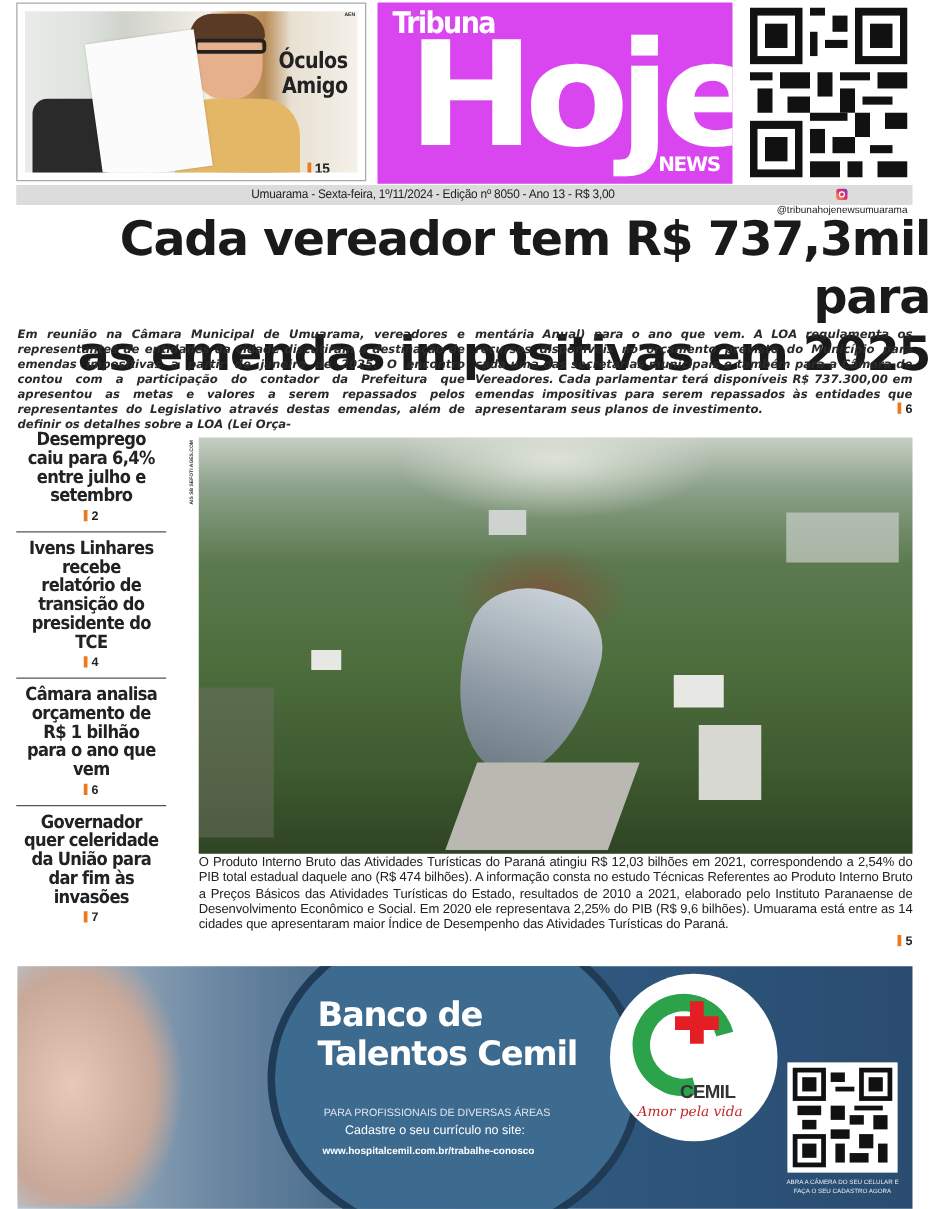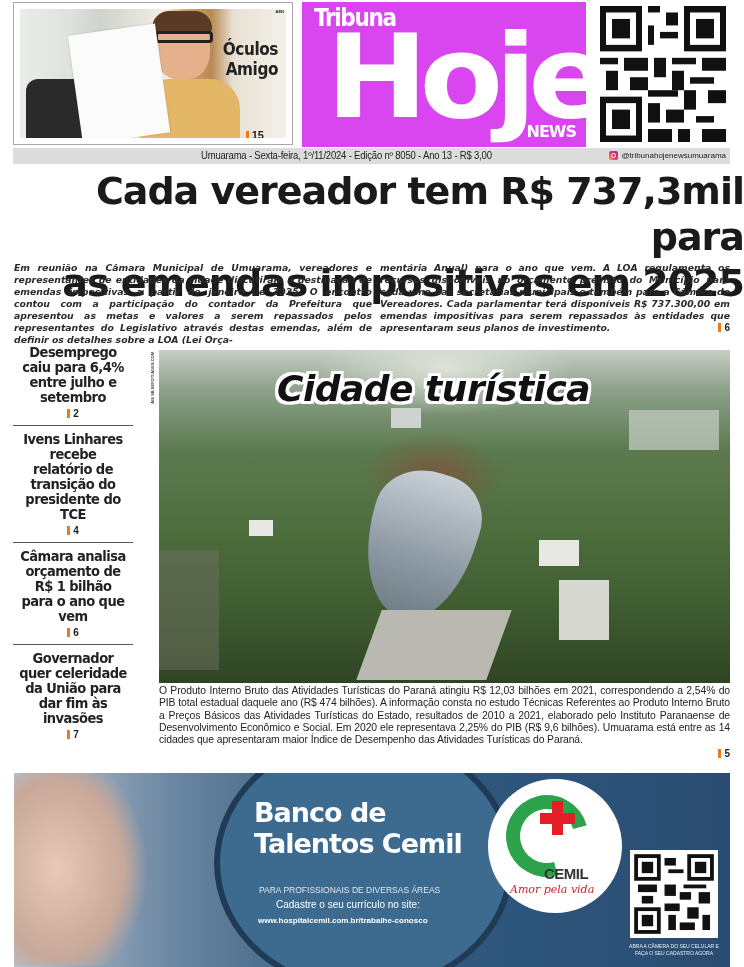--- a/index.html
+++ b/index.html
@@ -37,21 +37,21 @@
   .logo-hoje { position: absolute; left: 24px; top: 10px; color: #fff; font-weight: 900; font-size: 116px; line-height: 130px; font-family: "DejaVu Sans", sans-serif; letter-spacing: -8px; transform: scaleX(1.05); transform-origin: left; }
   .logo-news { position: absolute; right: 10px; bottom: 6px; color: #fff; font-weight: 900; font-size: 16px; font-family: "DejaVu Sans", sans-serif; letter-spacing: -1px; }
 
   .qr-top { position: absolute; left: 600px; top: 6px; width: 126px; height: 136px; background: #fff; }
 
   .dateline {
     position: absolute; left: 13px; top: 148px; width: 717px; height: 16px; background: #dcdcdc;
     font-size: 10px; color: #222;
   }
   .dateline-text { position: absolute; left: 188px; top: 2px; letter-spacing: -0.2px; transform: scaleX(0.95); transform-origin: left; }
-  .dateline-ig { position: absolute; right: 4px; top: 3px; font-size: 8px; color: #222; display: flex; align-items: center; gap: 3px; }
+  .dateline-ig { position: absolute; right: 4px; top: 3px; font-size: 8px; color: #222; display: flex; align-items: center; gap: 3px; flex-direction: column; }
   .ig-icon { width: 9px; height: 9px; border-radius: 2px; background: linear-gradient(45deg,#f9a431,#e1306c,#833ab4); position: relative; }
   .ig-icon::after { content: ""; position: absolute; left: 2px; top: 2px; width: 3px; height: 3px; border: 1px solid #fff; border-radius: 50%; }
 
   
   .headline {
     position: absolute; left: 0; top: 168px; width: 744px; text-align: right;
     font-family: "DejaVu Sans", sans-serif; font-weight: 700; font-size: 38px; line-height: 46px;
     color: #1a1a1a; letter-spacing: -1px;
   }
   .lead {
@@ -223,21 +223,20 @@
 <span class="photo-credit">AIS SB SEFOTI AGES.COM</span>
 <div class="photo">
   <div class="photo-bldg" style="left:90px;top:170px;width:24px;height:16px;"></div>
   <div class="photo-bldg" style="left:380px;top:190px;width:40px;height:26px;"></div>
   <div class="photo-bldg" style="left:400px;top:230px;width:50px;height:60px;background:#d8d8d2;"></div>
   <div class="photo-bldg" style="left:232px;top:58px;width:30px;height:20px;background:#cfd3cf;"></div>
   <div class="photo-bldg" style="left:470px;top:60px;width:90px;height:40px;background:#c9cfc9;opacity:.7;"></div>
   <div class="photo-bldg" style="left:0;top:200px;width:60px;height:120px;background:#6d6f62;opacity:.5;"></div>
   <div class="photo-lake"></div>
   <div class="photo-park"></div>
-  <div class="photo-title">Cidade turística</div>
 </div>
 <p class="caption">O Produto Interno Bruto das Atividades Turísticas do Paraná atingiu R$ 12,03 bilhões em 2021, correspondendo a 2,54% do PIB total estadual daquele ano (R$ 474 bilhões). A informação consta no estudo Técnicas Referentes ao Produto Interno Bruto a Preços Básicos das Atividades Turísticas do Estado, resultados de 2010 a 2021, elaborado pelo Instituto Paranaense de Desenvolvimento Econômico e Social. Em 2020 ele representava 2,25% do PIB (R$ 9,6 bilhões). Umuarama está entre as 14 cidades que apresentaram maior Índice de Desempenho das Atividades Turísticas do Paraná.</p>
 <div class="caption-page"><span class="page-marker"></span><span>5</span></div>
 
 <div class="ad">
   <div class="ad-hand"></div>
   <div class="ad-lens"></div>
   <div class="ad-title">
     <div>Banco de</div>
     <div>Talentos Cemil</div>

